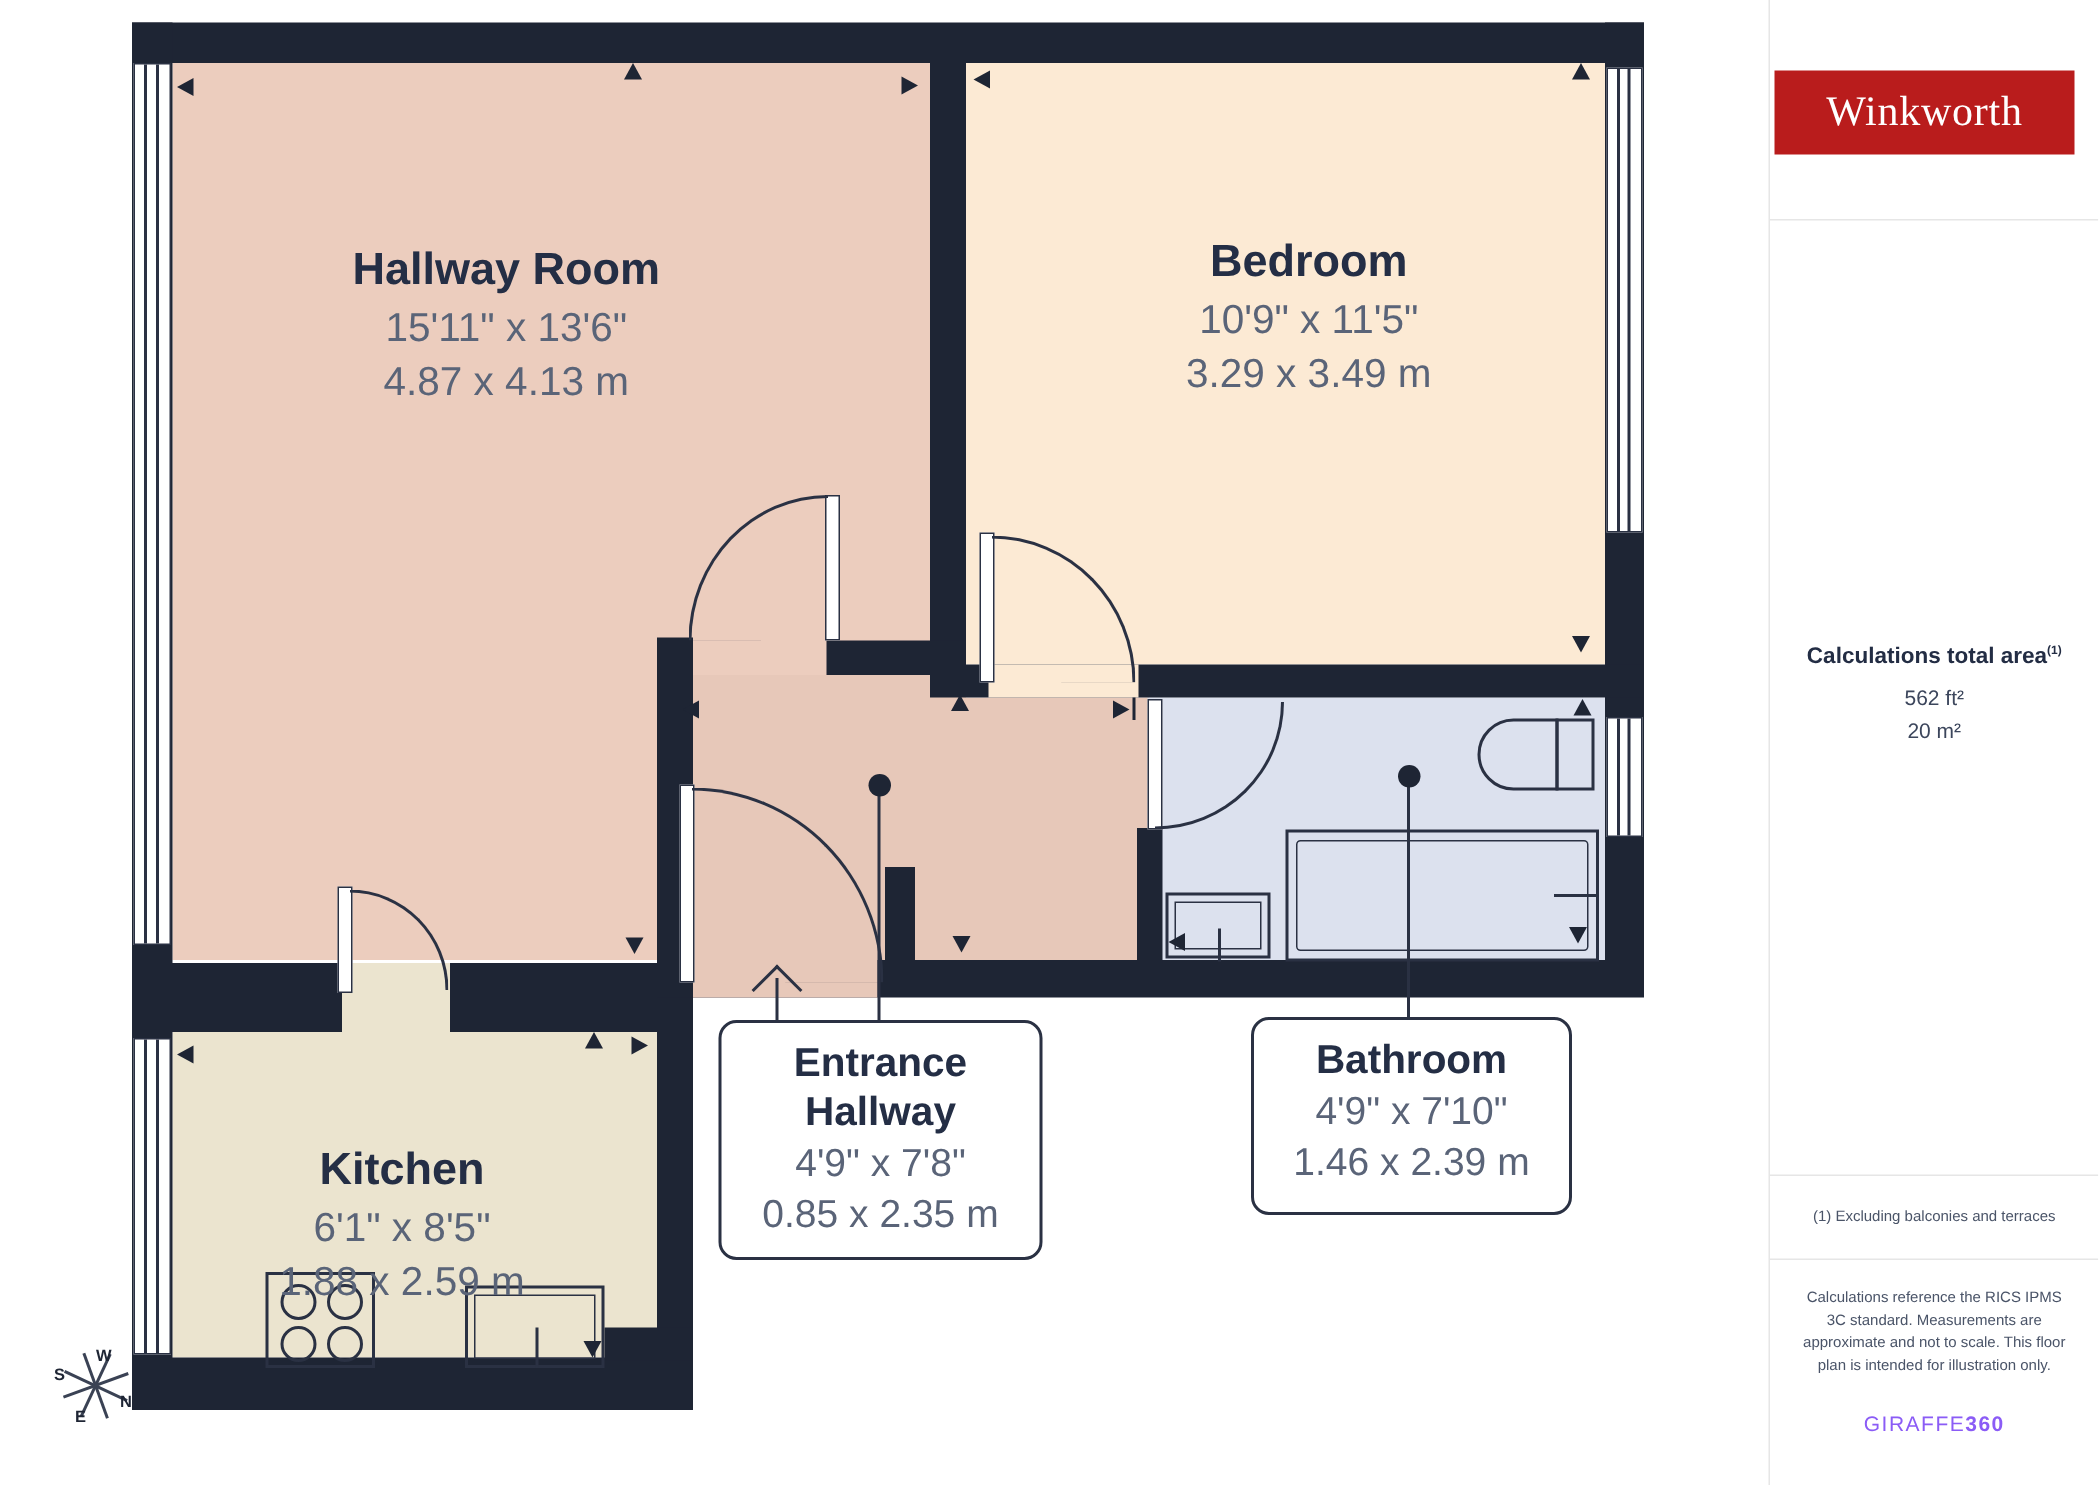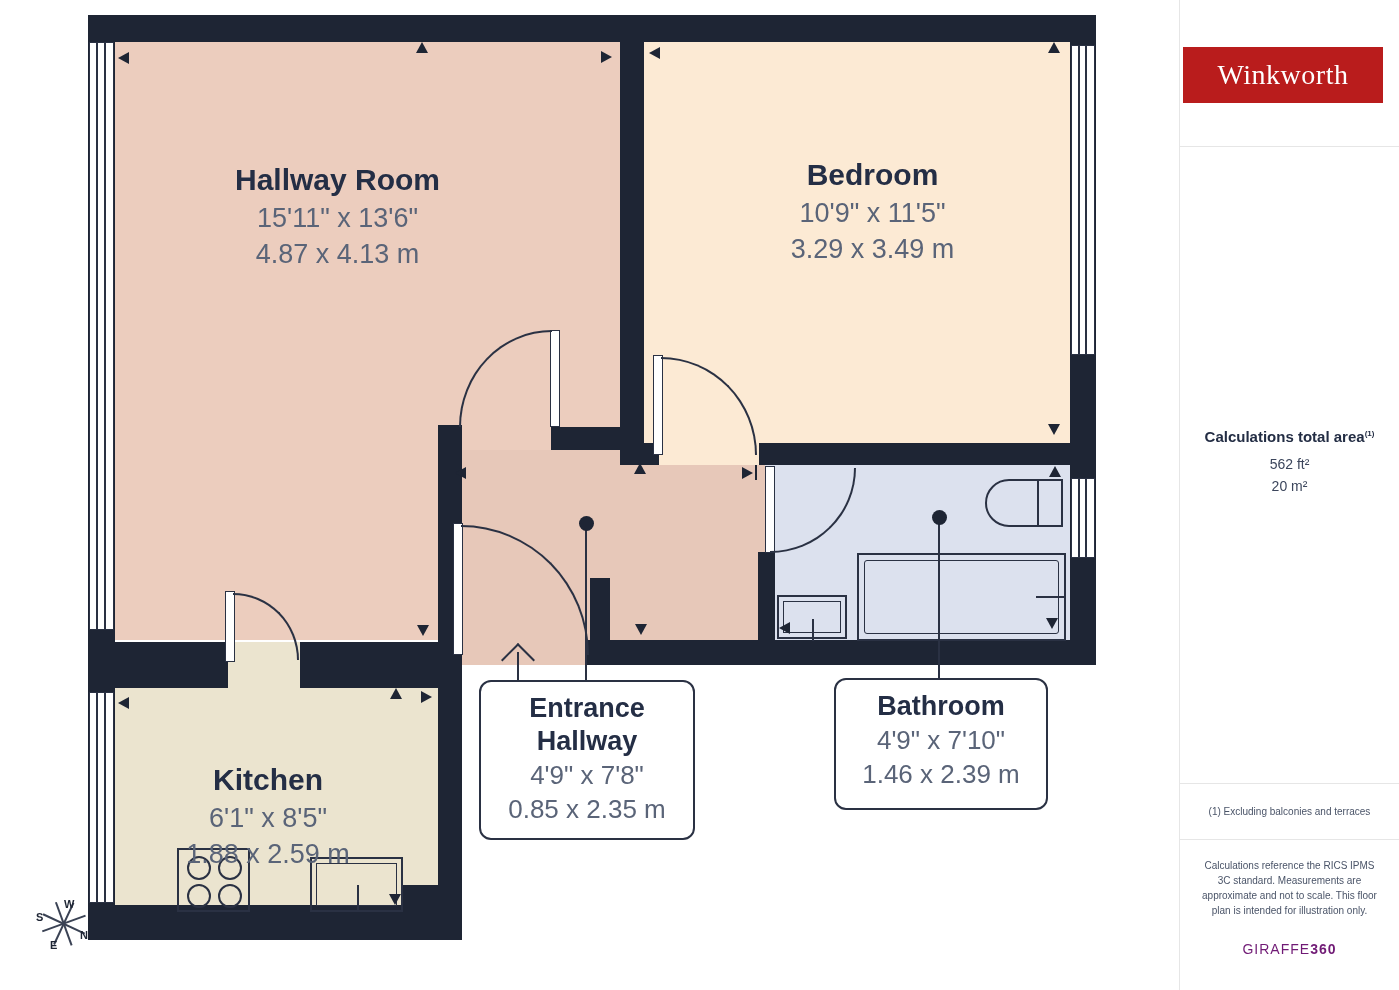--- a/index.html
+++ b/index.html
@@ -213,18 +213,18 @@
     </div>
 
     <div class="sidebar-divider" style="top:783px;"></div>
 
     <div class="abs sb-small" style="left:1188px;top:804px;width:203px;">(1) Excluding balconies and terraces</div>
 
     <div class="sidebar-divider" style="top:839px;"></div>
 
     <div class="abs sb-small" style="left:1198px;top:858px;width:183px;">Calculations reference the RICS IPMS 3C standard. Measurements are approximate and not to scale. This floor plan is intended for illustration only.</div>
 
-    <div class="abs" style="left:1180px;top:941px;width:219px;text-align:center;color:#701a75;font-size:14px;letter-spacing:1px;">
+    <div class="abs" style="left:1180px;top:941px;width:219px;text-align:center;color:#8b5cf6;font-size:14px;letter-spacing:1px;">
       <span>GIRAFFE</span><span style="font-weight:700;">360</span>
     </div>
   </div>
 
 </div>
 
 </body></html>

